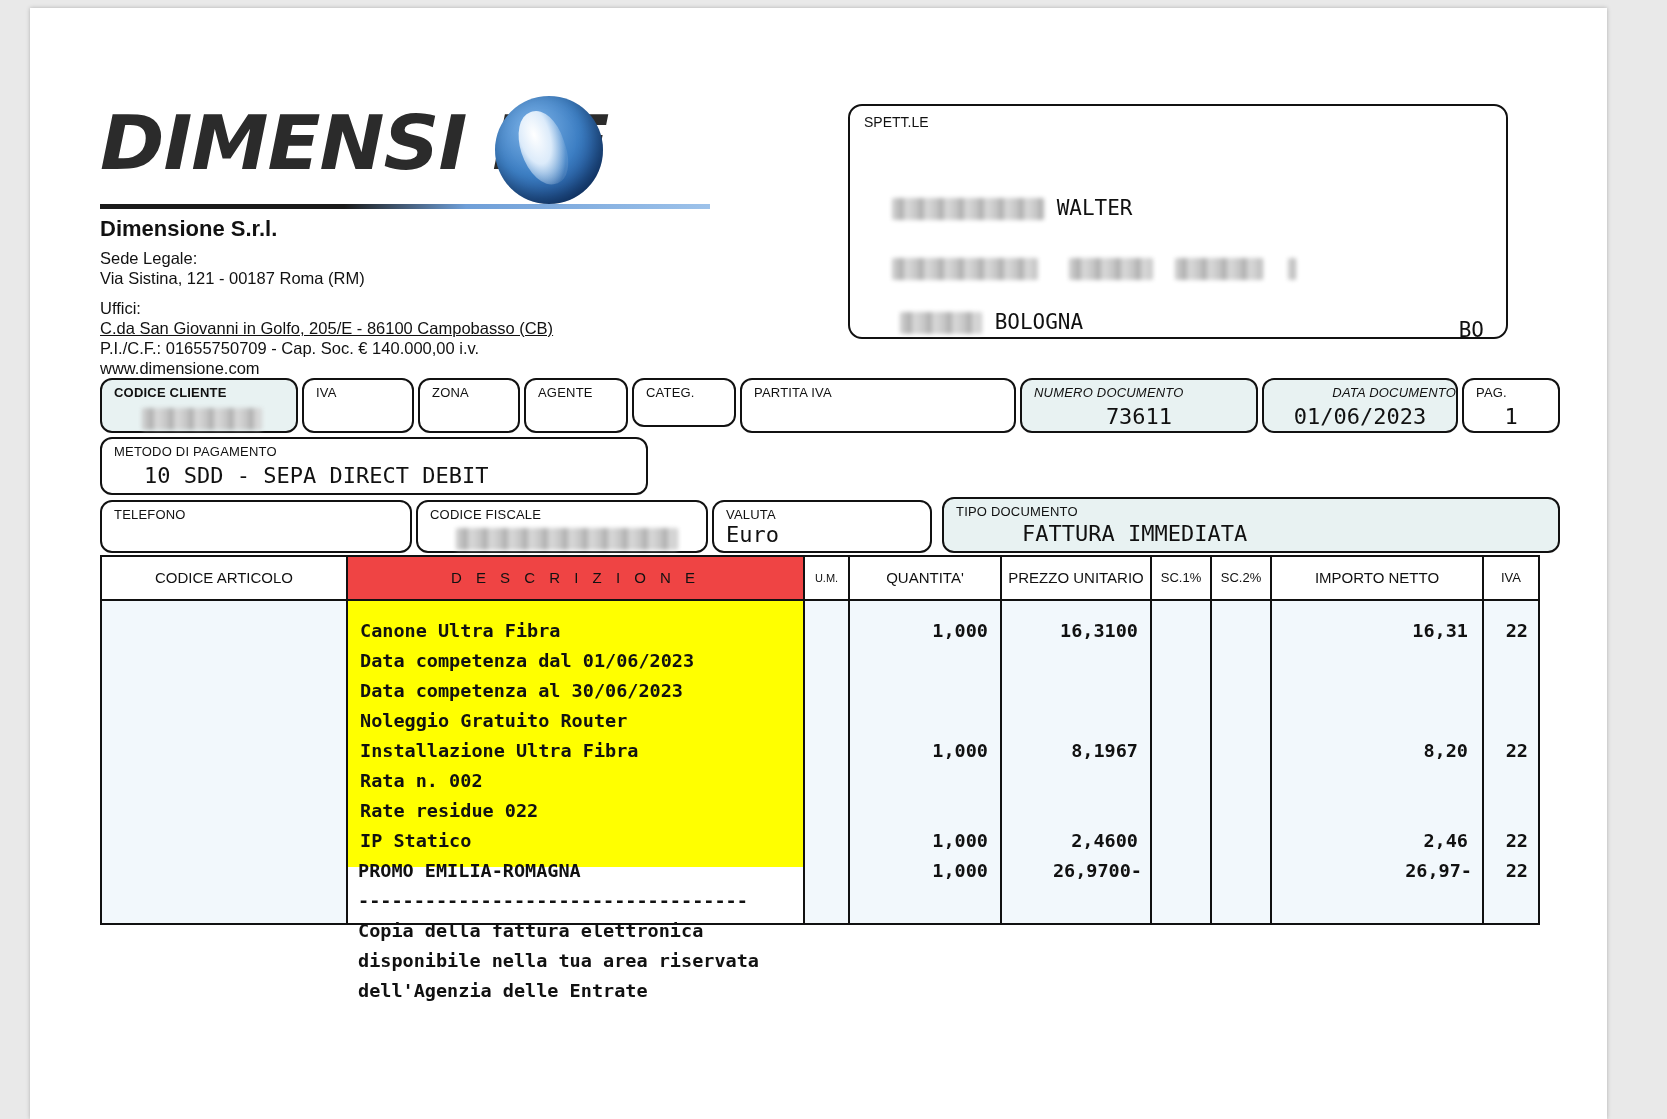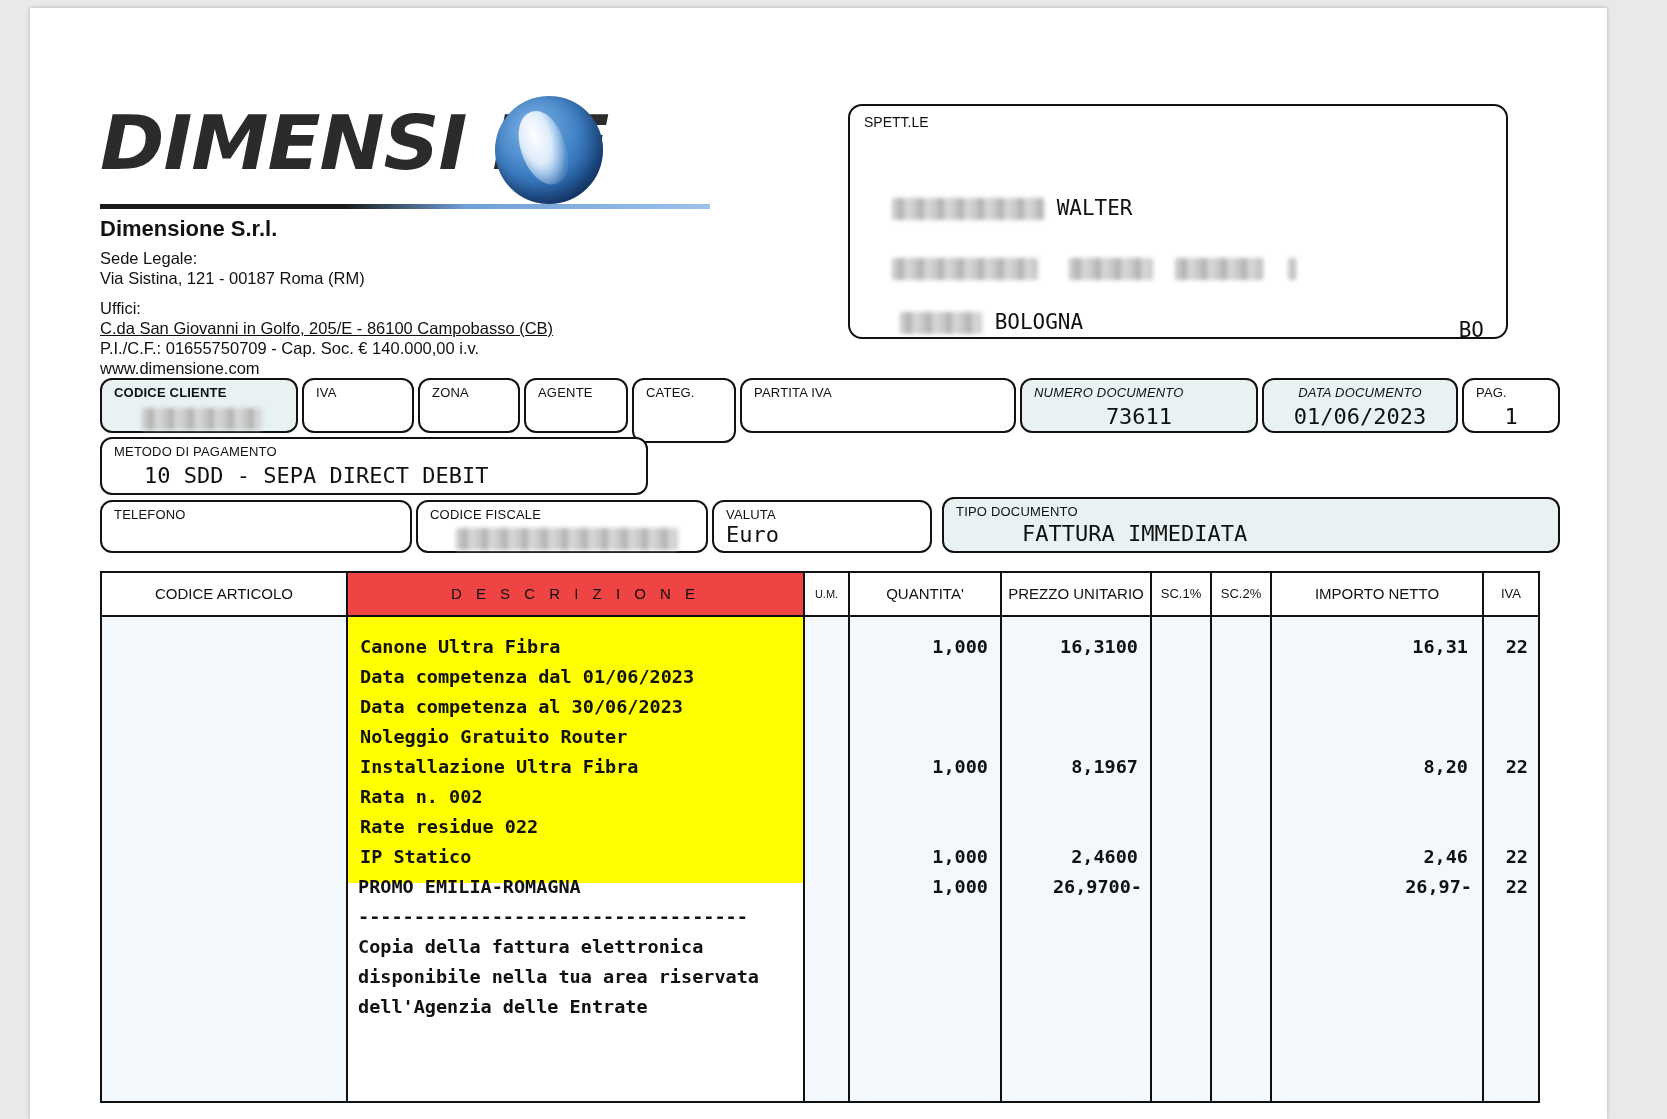--- a/index.html
+++ b/index.html
@@ -177,23 +177,23 @@
     position: absolute;
     left: 38px;
     top: 28px;
     height: 22px;
   }
 
   
   .table {
     position: absolute;
     left: 0px;
-    top: 503px;
+    top: 487px;
     width: 1440px;
-    height: 532px;
+    height: 370px;
     border: 2px solid #111;
     box-sizing: border-box;
   }
   .thead {
     position: absolute;
     left: 0; top: 0; right: 0;
     height: 42px;
     border-bottom: 2px solid #111;
   }
   .th {
@@ -301,34 +301,34 @@
       <div class="val"></div>
     </div>
     <div class="fbox" style="left:318px;top:310px;width:102px;height:55px">
       <div class="cap">ZONA</div>
       <div class="val"></div>
     </div>
     <div class="fbox" style="left:424px;top:310px;width:104px;height:55px">
       <div class="cap">AGENTE</div>
       <div class="val"></div>
     </div>
-    <div class="fbox" style="left:532px;top:310px;width:104px;height:65px">
+    <div class="fbox" style="left:532px;top:310px;width:104px;height:49px">
       <div class="cap">CATEG.</div>
       <div class="val"></div>
     </div>
     <div class="fbox" style="left:640px;top:310px;width:276px;height:55px">
       <div class="cap">PARTITA IVA</div>
       <div class="val"></div>
     </div>
     <div class="fbox tint" style="left:920px;top:310px;width:238px;height:55px">
       <div class="cap i">NUMERO DOCUMENTO</div>
       <div class="val center">73611</div>
     </div>
     <div class="fbox tint" style="left:1162px;top:310px;width:196px;height:55px">
-      <div class="cap i" style="left:0;right:0;text-align:center">DATA DOCUMENTO</div>
+      <div class="cap i" style="left:0;right:0;">DATA DOCUMENTO</div>
       <div class="val center">01/06/2023</div>
     </div>
     <div class="fbox" style="left:1362px;top:310px;width:98px;height:55px">
       <div class="cap">PAG.</div>
       <div class="val center">1</div>
     </div>
 
     <div class="fbox" style="left:0px;top:369px;width:548px;height:58px">
       <div class="cap">METODO DI PAGAMENTO</div>
       <div class="val" style="left:42px;top:24px">10 SDD - SEPA DIRECT DEBIT</div>

